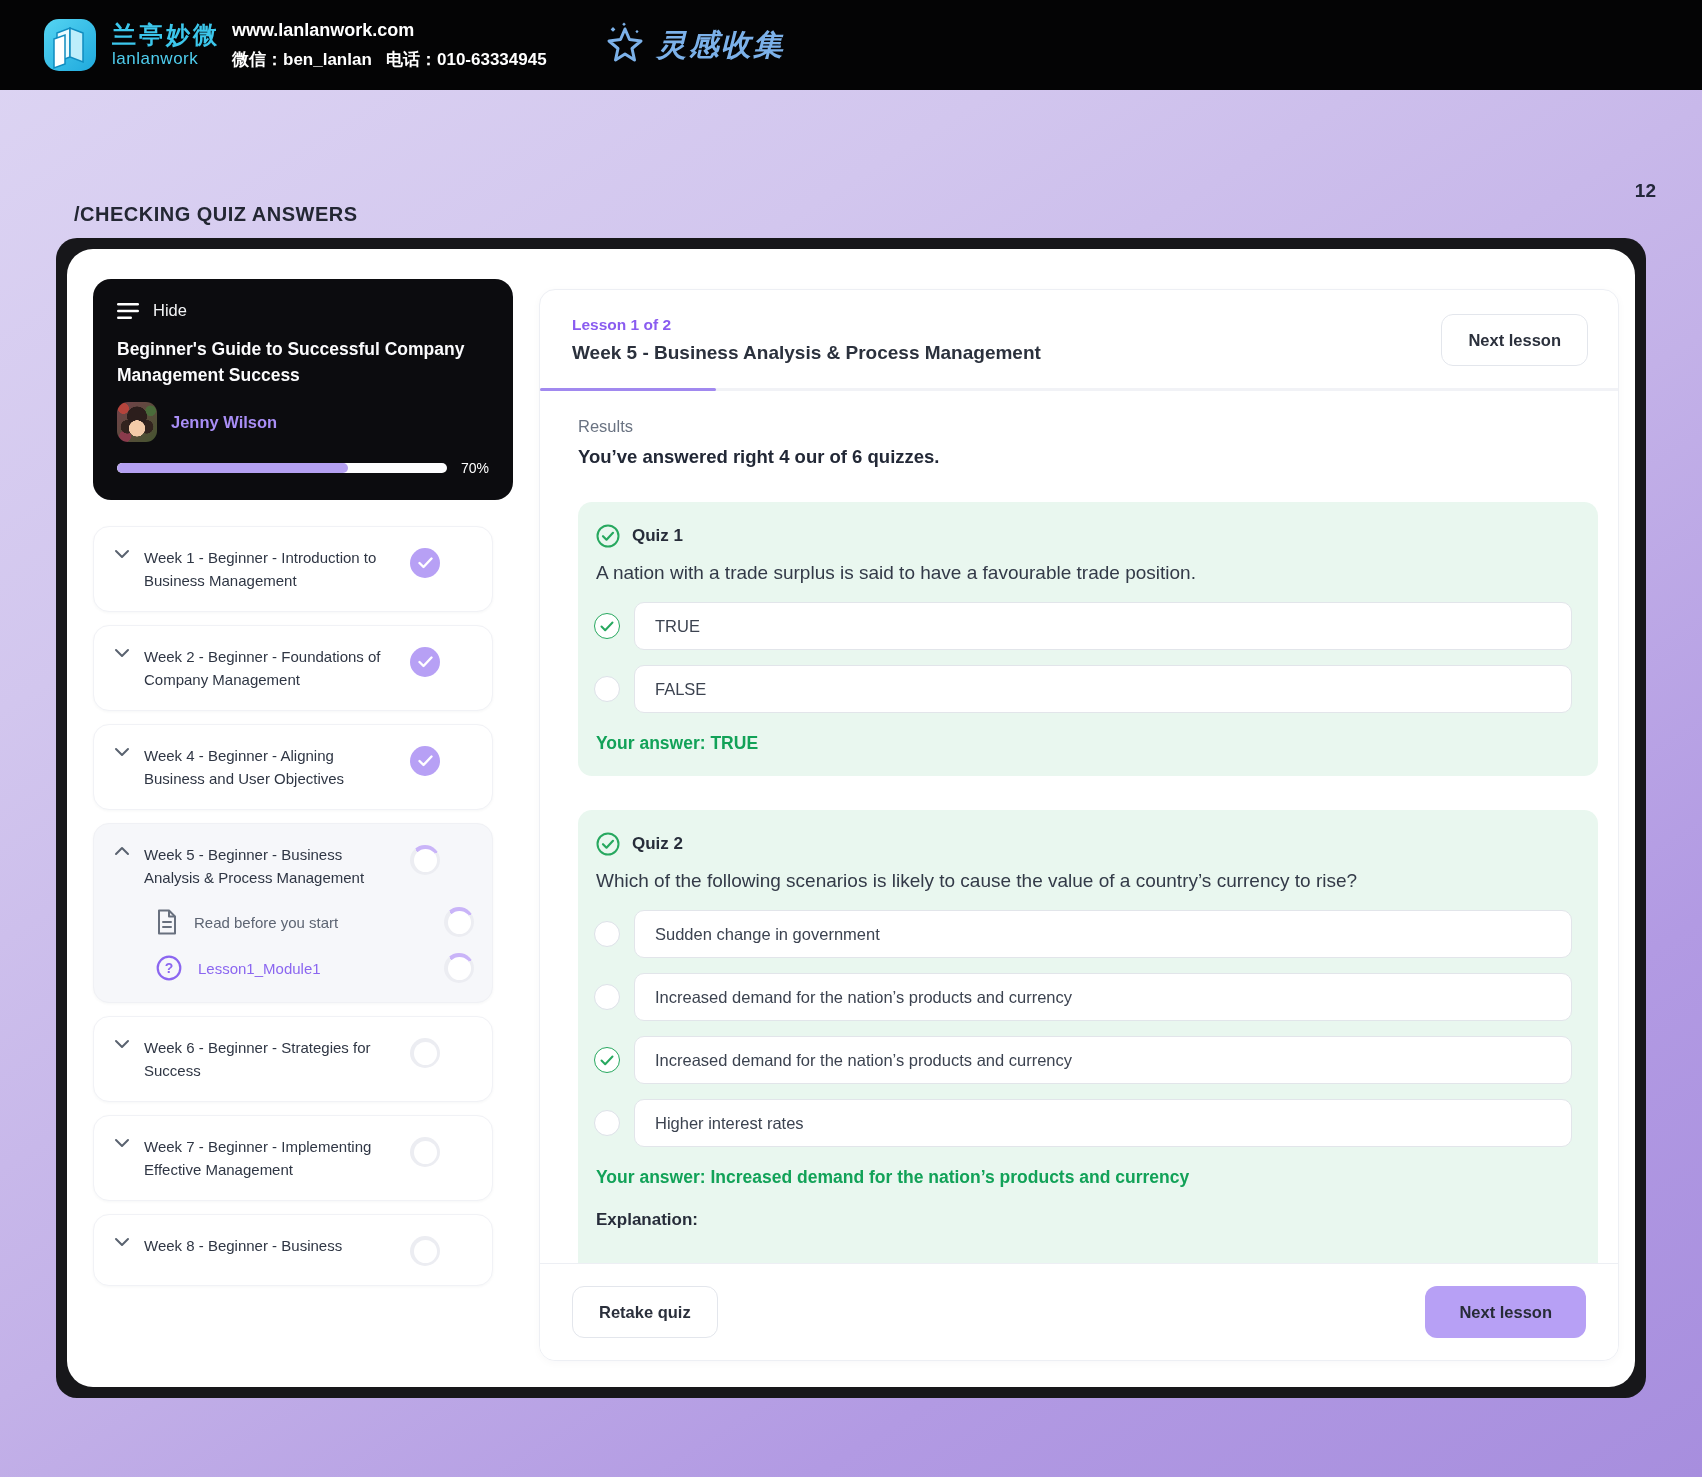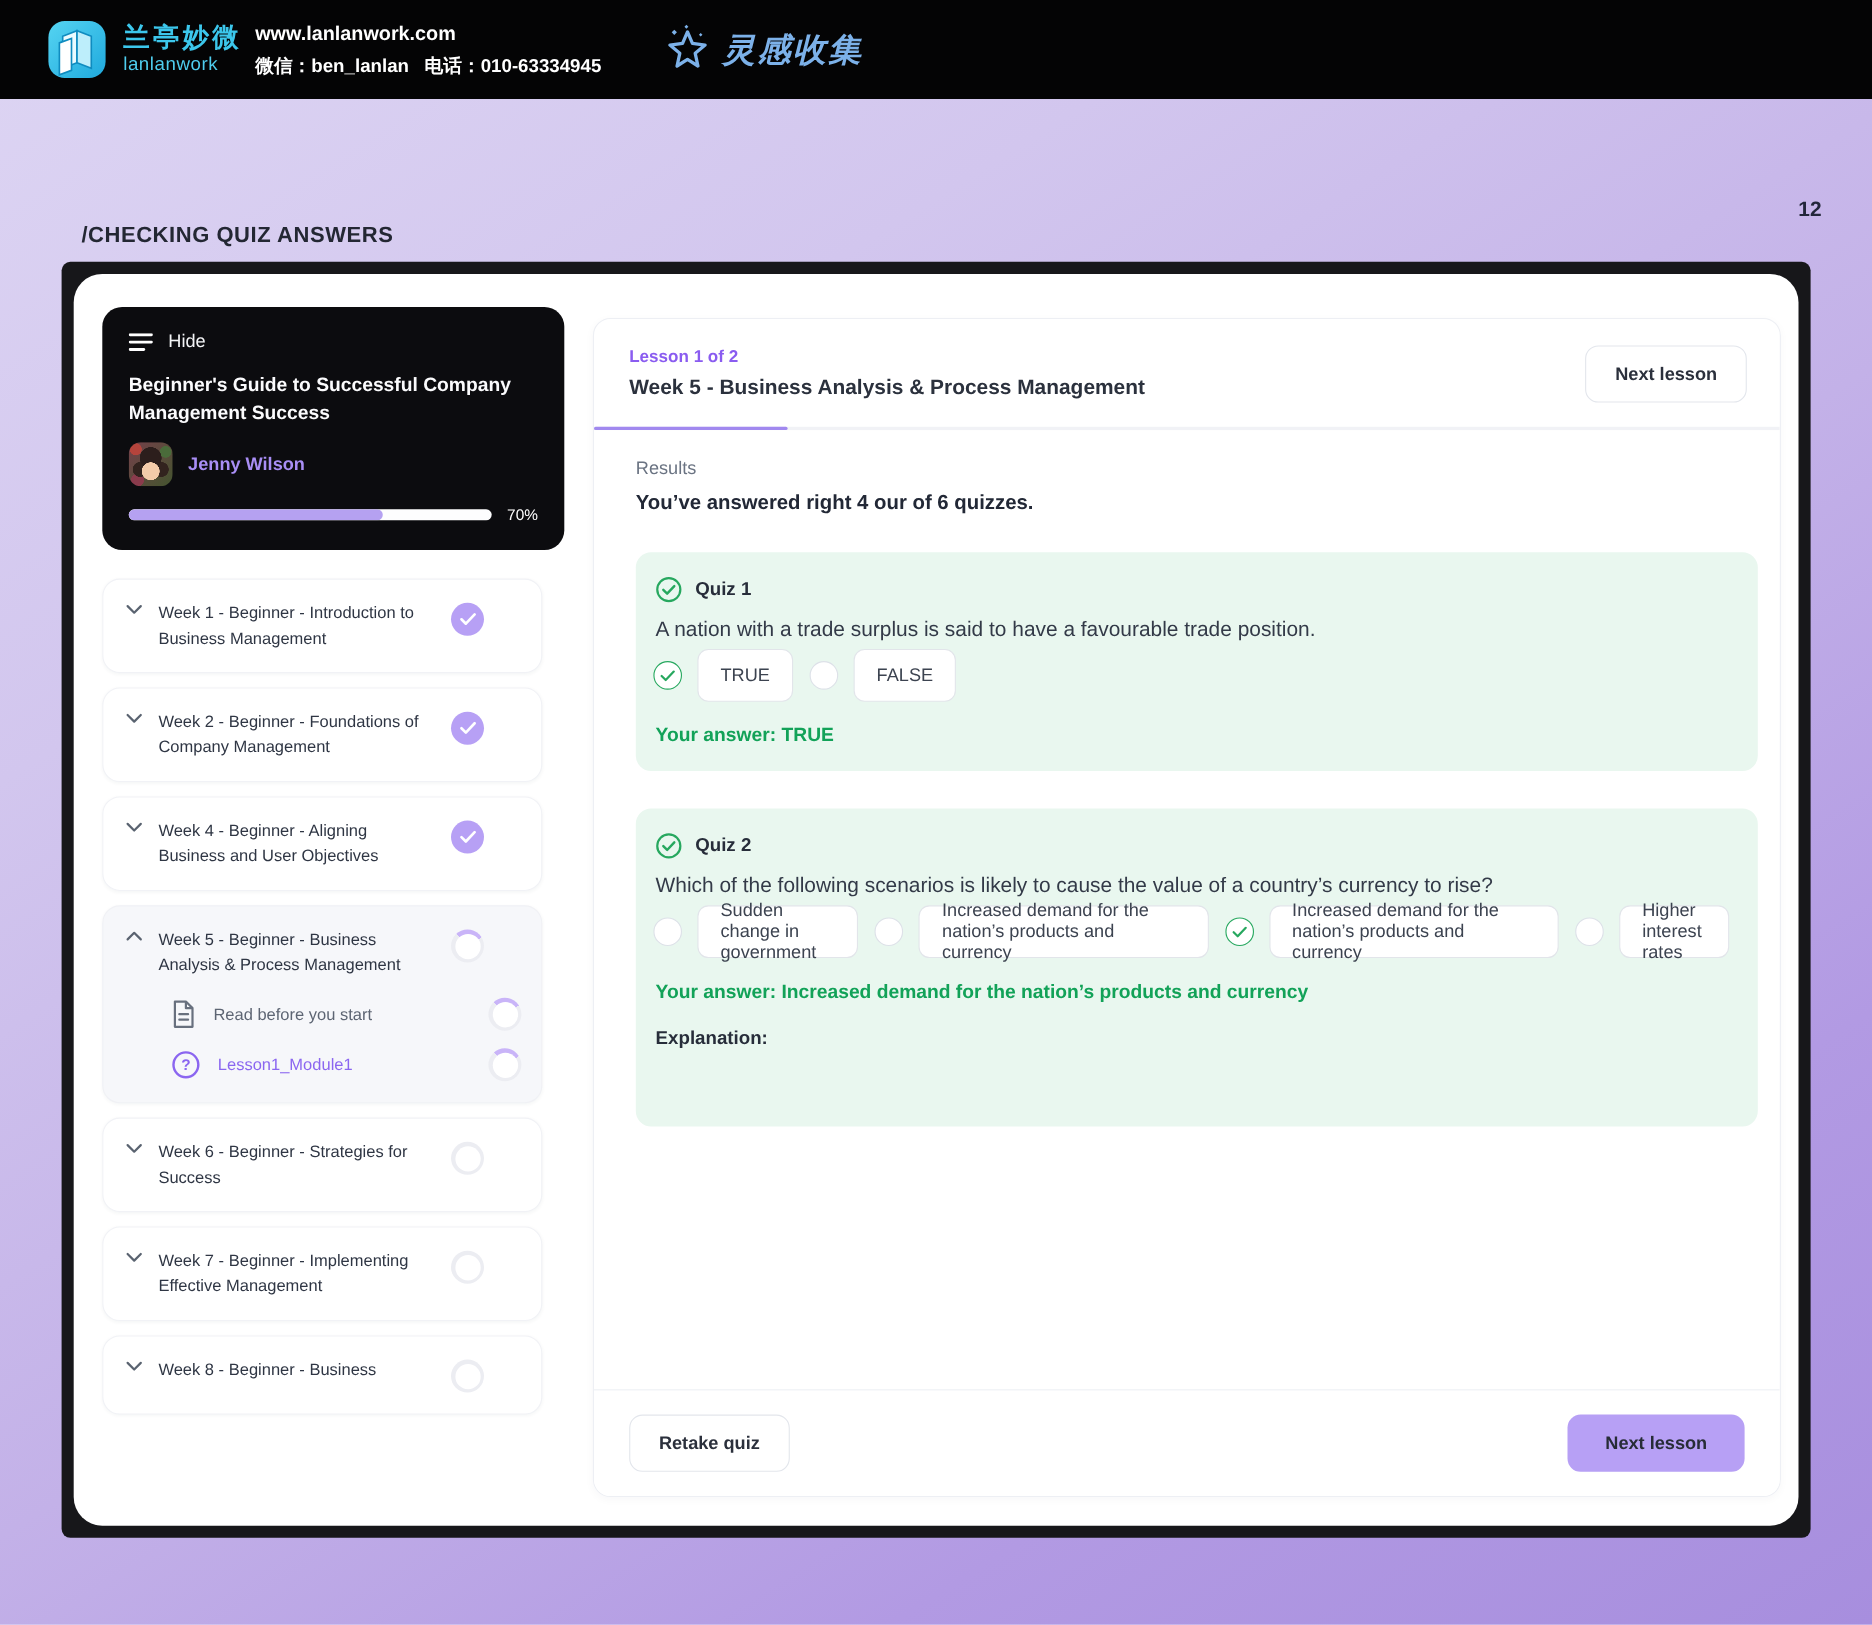--- a/index.html
+++ b/index.html
@@ -32,21 +32,21 @@
   .contact{display:flex;flex-direction:column;gap:7px;margin-left:12px;color:#fff;}
   .contact .line1{font-size:18px;font-weight:700;}
   .contact .line2{font-size:17px;font-weight:600;}
   .services{margin-left:auto;color:#f2f2f2;font-family:"Liberation Serif",serif;font-style:italic;font-size:19px;letter-spacing:1px;white-space:nowrap;}
   .collect{display:flex;align-items:center;gap:10px;margin-left:56px;margin-right:6px;}
   .collect-label{color:var(--collect-blue);font-family:"Liberation Serif",serif;font-style:italic;font-weight:700;font-size:30px;letter-spacing:2px;white-space:nowrap;}
   
   .breadcrumb{position:absolute;left:74px;top:203px;font-size:20px;font-weight:700;letter-spacing:.5px;color:#232733;}
   .page-num{position:absolute;right:46px;top:180px;font-size:19px;font-weight:600;color:#23273a;}
   
-  .app-frame{position:absolute;left:56px;top:238px;width:1590px;height:1160px;background:#17171a;border-radius:8px;padding:11px;}
+  .app-frame{position:absolute;left:56px;top:238px;width:1590px;height:1160px;background:#17171a;border-radius:21px;padding:11px;}
   .app-inner{width:100%;height:100%;background:#fff;border-radius:26px;overflow:hidden;display:flex;}
   
   .sidebar{width:452px;flex:0 0 auto;padding:30px 6px 0 26px;}
   .course-card{background:#0c0c0f;border-radius:18px;padding:22px 24px 24px;width:420px;color:#fff;}
   .hide-row{display:flex;align-items:center;gap:14px;cursor:pointer;}
   .hide-label{font-size:16.5px;font-weight:500;color:#f3f4f6;}
   .course-title{margin-top:16px;font-size:17.5px;font-weight:700;line-height:26px;color:#fbfbfd;}
   .instructor-row{display:flex;align-items:center;gap:14px;margin-top:14px;height:40px;}
   .avatar{width:40px;height:40px;border-radius:11px;flex:0 0 auto;
     background:
@@ -95,21 +95,21 @@
   .header-rule{height:3px;background:#f1f2f6;position:relative;}
   .header-rule .rule-accent{position:absolute;left:0;top:0;height:3px;width:176px;background:#a189ef;border-radius:2px;}
   .panel-content{flex:1;overflow:hidden;padding:26px 20px 0 38px;}
   .results-heading{font-size:16.5px;font-weight:500;color:var(--slate-500);}
   .results-summary{margin-top:10px;font-size:18.5px;font-weight:700;color:#222836;}
   .quiz-card{background:var(--quiz-bg);border-radius:14px;padding:22px 26px 22px 16px;margin-top:34px;}
   .quiz-card.runoff{padding-bottom:70px;}
   .quiz-head{display:flex;align-items:center;gap:12px;padding-left:2px;}
   .quiz-name{font-size:17px;font-weight:700;color:#272d3a;}
   .quiz-question{margin-top:14px;font-size:19px;font-weight:500;color:#333a48;padding-left:2px;}
-  .quiz-options{margin-top:6px;display:flex;gap:15px;}
+  .quiz-options{margin-top:18px;display:flex;flex-direction:column;gap:15px;}
   .opt-row{display:flex;align-items:center;gap:14px;cursor:pointer;}
   .radio{width:26px;height:26px;border-radius:50%;background:#fff;border:1.5px solid #dde1e8;flex:0 0 auto;display:flex;align-items:center;justify-content:center;}
   .opt-row.checked .radio{border-color:#27a85f;}
   .opt-row:not(.checked) .radio svg{display:none;}
   .opt-box{flex:1;height:48px;background:#fff;border:1px solid #e2e5ea;border-radius:10px;display:flex;align-items:center;padding:0 20px;}
   .opt-box span{font-size:16.5px;color:#3c4350;}
   .your-answer{margin-top:20px;font-size:17.5px;font-weight:700;color:#12a258;padding-left:2px;}
   .explanation{margin-top:22px;font-size:17px;font-weight:700;color:#272d3a;padding-left:2px;}
   .explanation:empty{display:none;}
   .panel-footer{border-top:1px solid var(--line);padding:22px 32px;display:flex;align-items:center;justify-content:space-between;background:#fff;}

